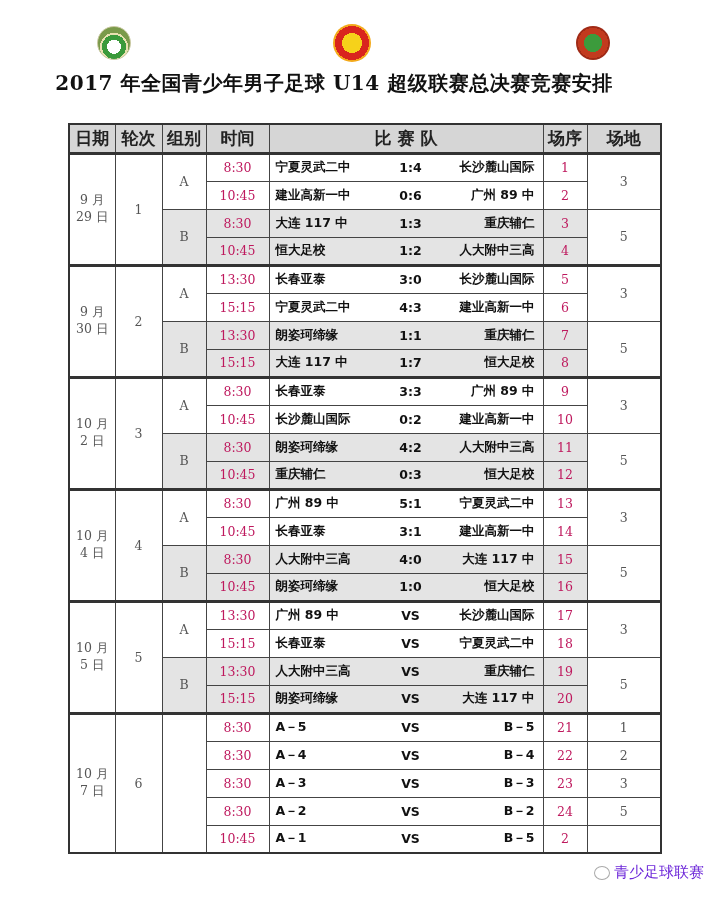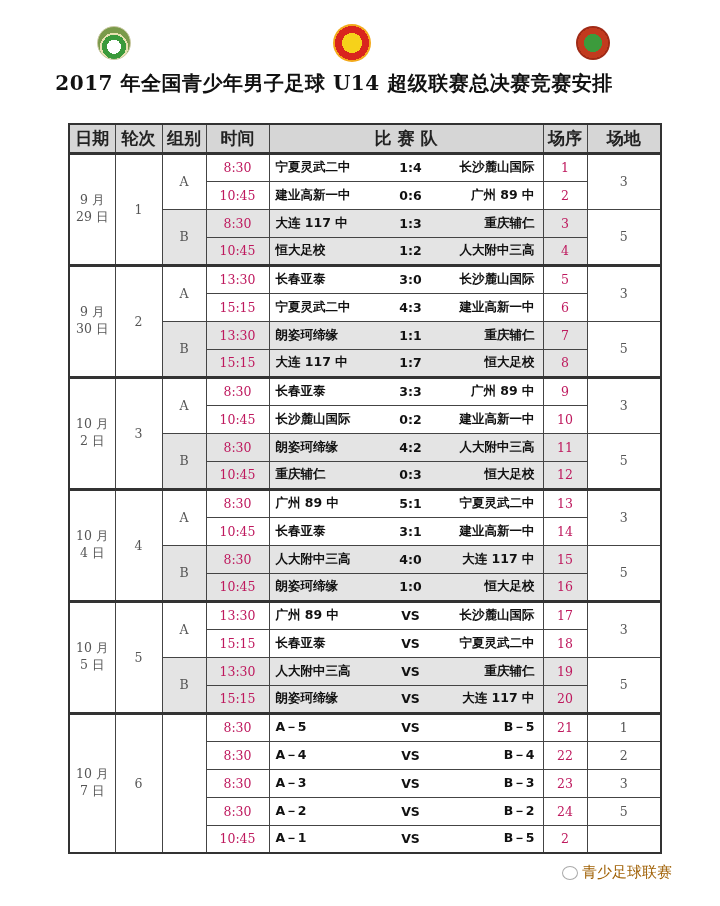--- a/index.html
+++ b/index.html
@@ -17,21 +17,21 @@
   td.time, td.seq { color:#be185d; font-family:"DejaVu Serif", serif; }
   td.date, td.round, td.group, td.venue { color:#555; font-family:"DejaVu Serif", serif; font-size:12.5px; }
   td.match { font-family:"DejaVu Sans", sans-serif; font-weight:bold; color:#111; font-size:12.5px; }
   .match-inner { display:flex; align-items:center; padding:0 8px 0 6px; }
   .home { width:110px; text-align:left; }
   .score { width:50px; text-align:center; }
   .away { flex:1; text-align:right; }
   tr.b td.grey { background:#e4e4e4; }
   td.grey-group { background:#e4e4e4; }
   tr.sec-start td { border-top:3px solid #333; }
-  .watermark { position:absolute; left:560px; top:863px; font-family:"DejaVu Sans", sans-serif; font-size:15px; color:#a16207; background:rgba(255,255,255,0.7); padding:0 2px; display:flex; align-items:center; gap:4px; }
+  .watermark { position:absolute; left:592px; top:863px; font-family:"DejaVu Sans", sans-serif; font-size:15px; color:#6d28d9; background:rgba(255,255,255,0.7); padding:0 2px; display:flex; align-items:center; gap:4px; }
   .wm-icon { width:16px; height:14px; border:1.5px solid #aaa; border-radius:50%; box-sizing:border-box; }
 </style>
 </head>
 <body>
 
 <div class="logo logo-left"></div>
 <div class="logo logo-mid"></div>
 <div class="logo logo-right"></div>
 
 <div class="title">2017 年全国青少年男子足球 U14 超级联赛总决赛竞赛安排</div>

